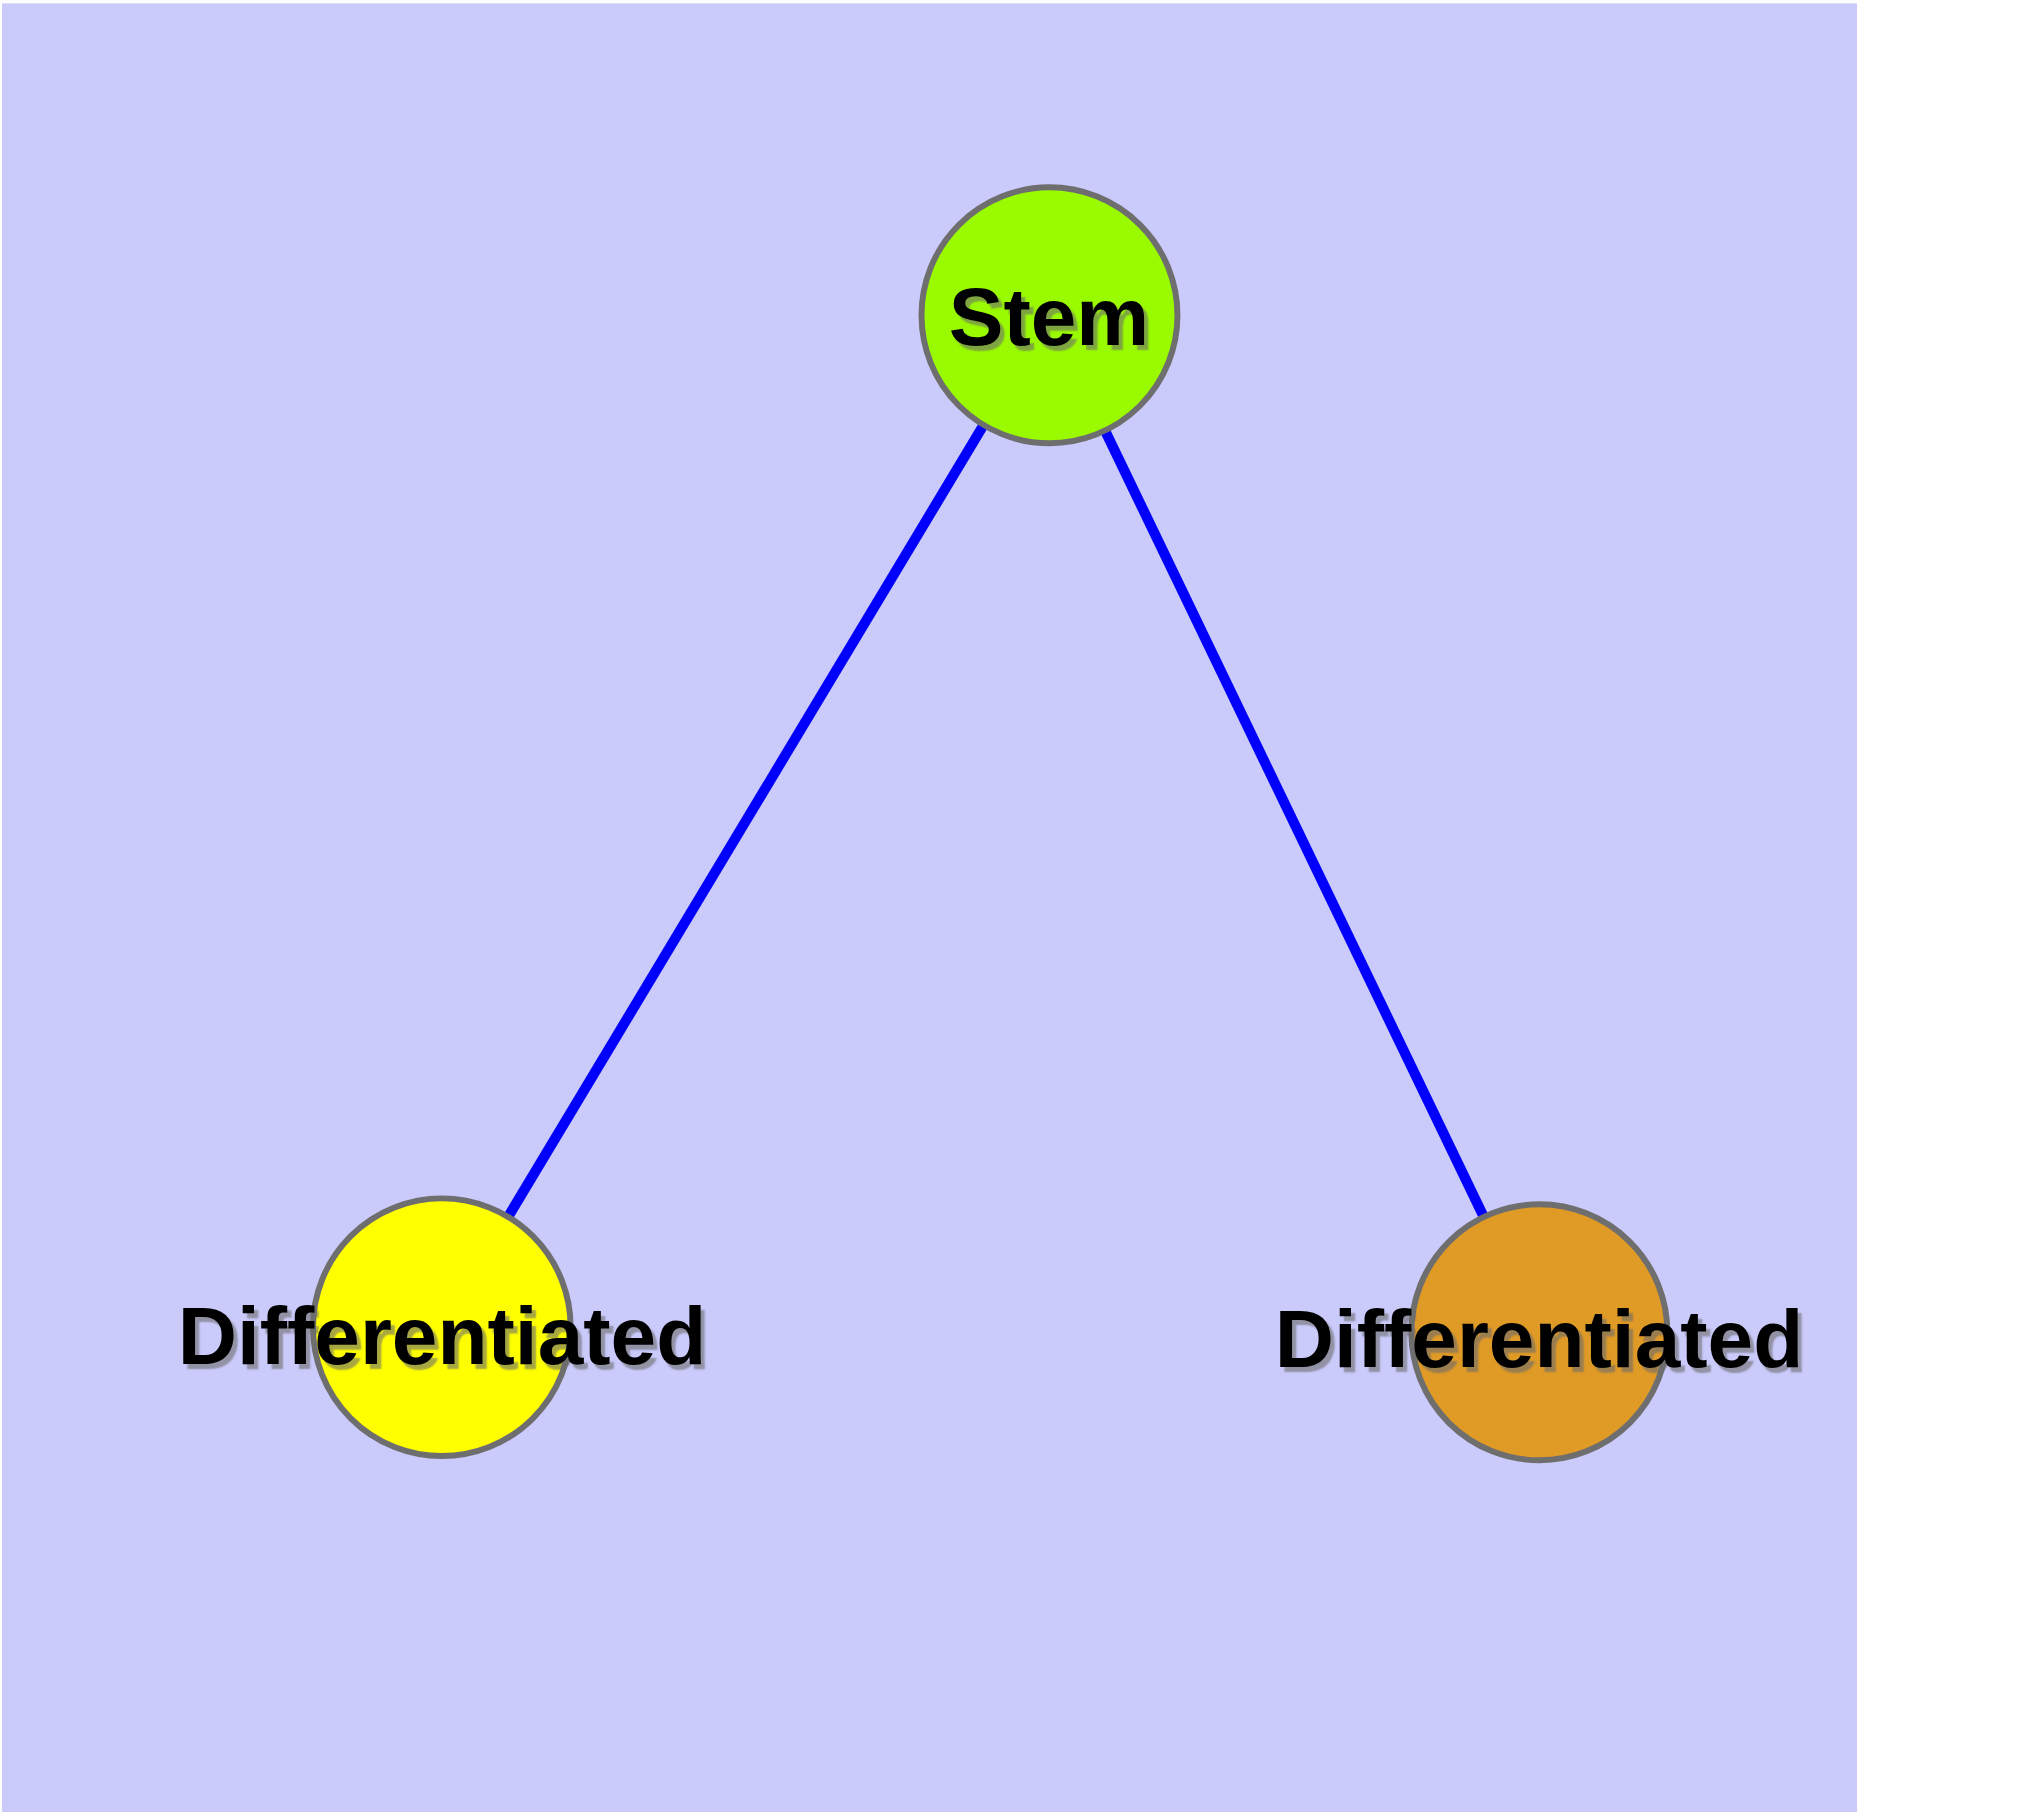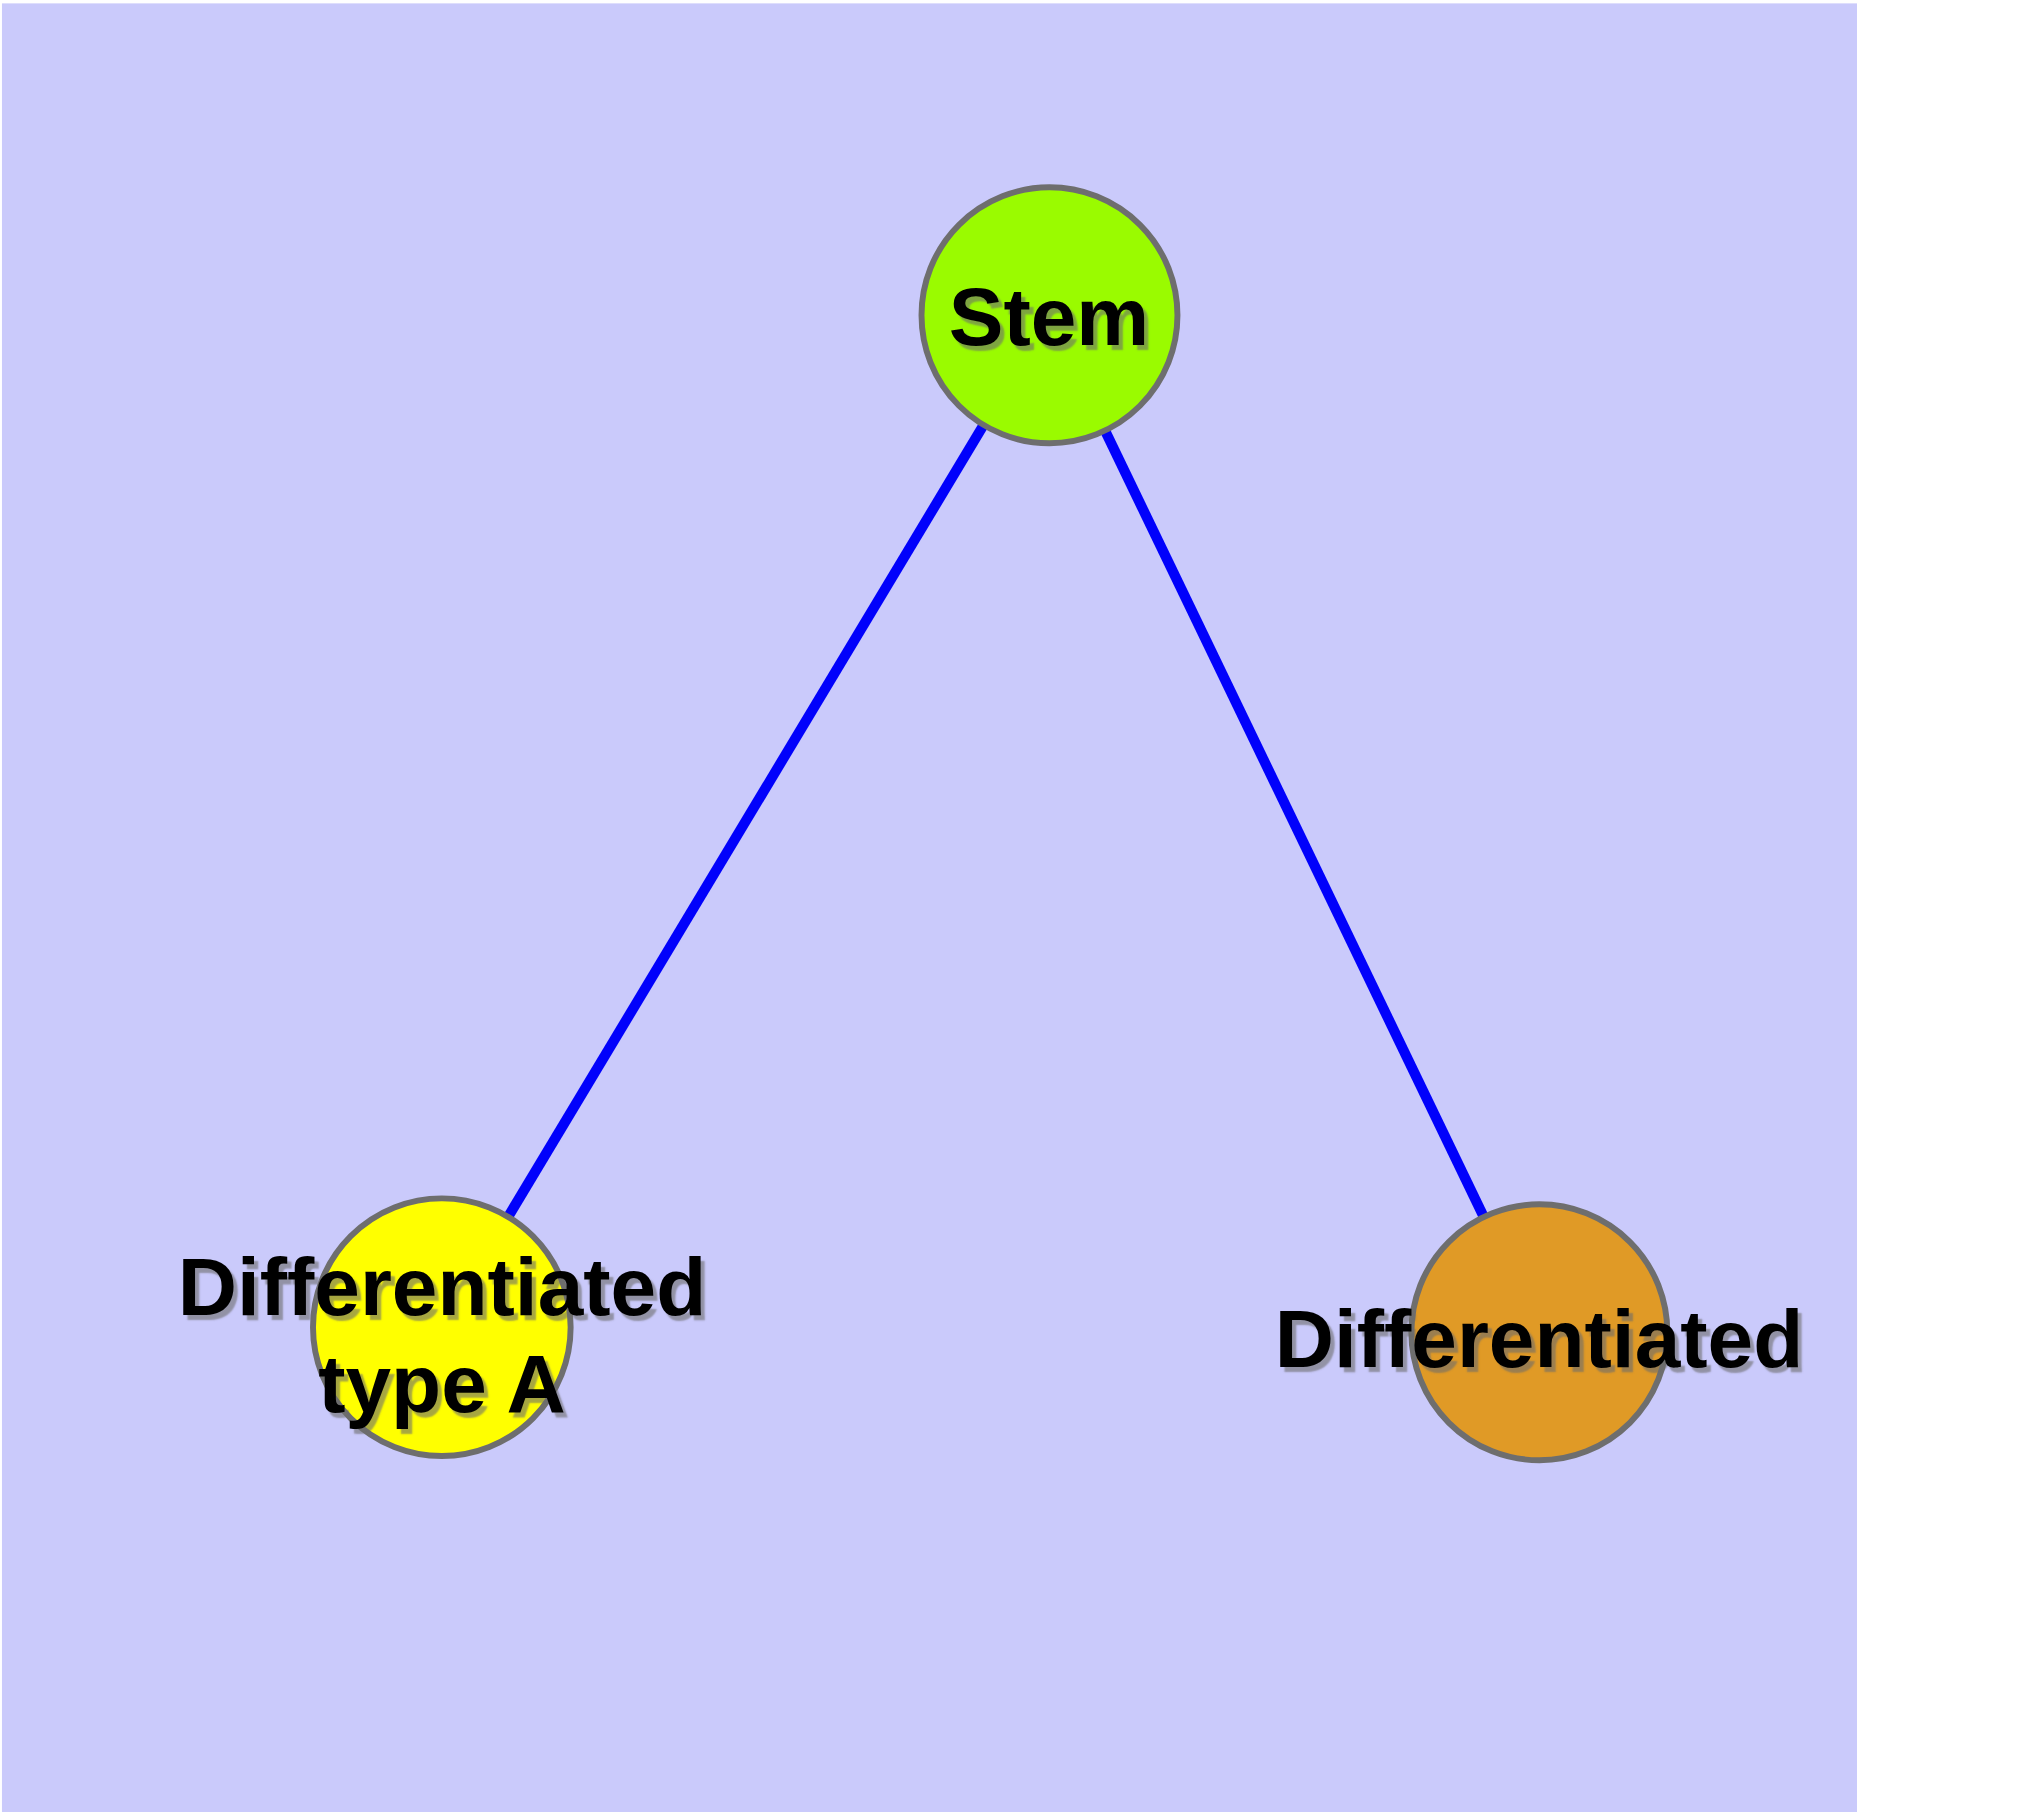--- a/index.html
+++ b/index.html
@@ -68,21 +68,20 @@
 
     <circle class="node" cx="1816" cy="1572" r="151" fill="#E09A26"></circle>
   </svg>
 
   <div class="label label-stem">
     <span class="line">Stem</span>
   </div>
 
   <div class="label label-a">
     <span class="line">Differentiated</span>
-    <span class="line">type A</span>
   </div>
 
   <div class="label label-b">
     <span class="line">Differentiated</span>
   </div>
 
 </div>
 
 
 </body></html>

